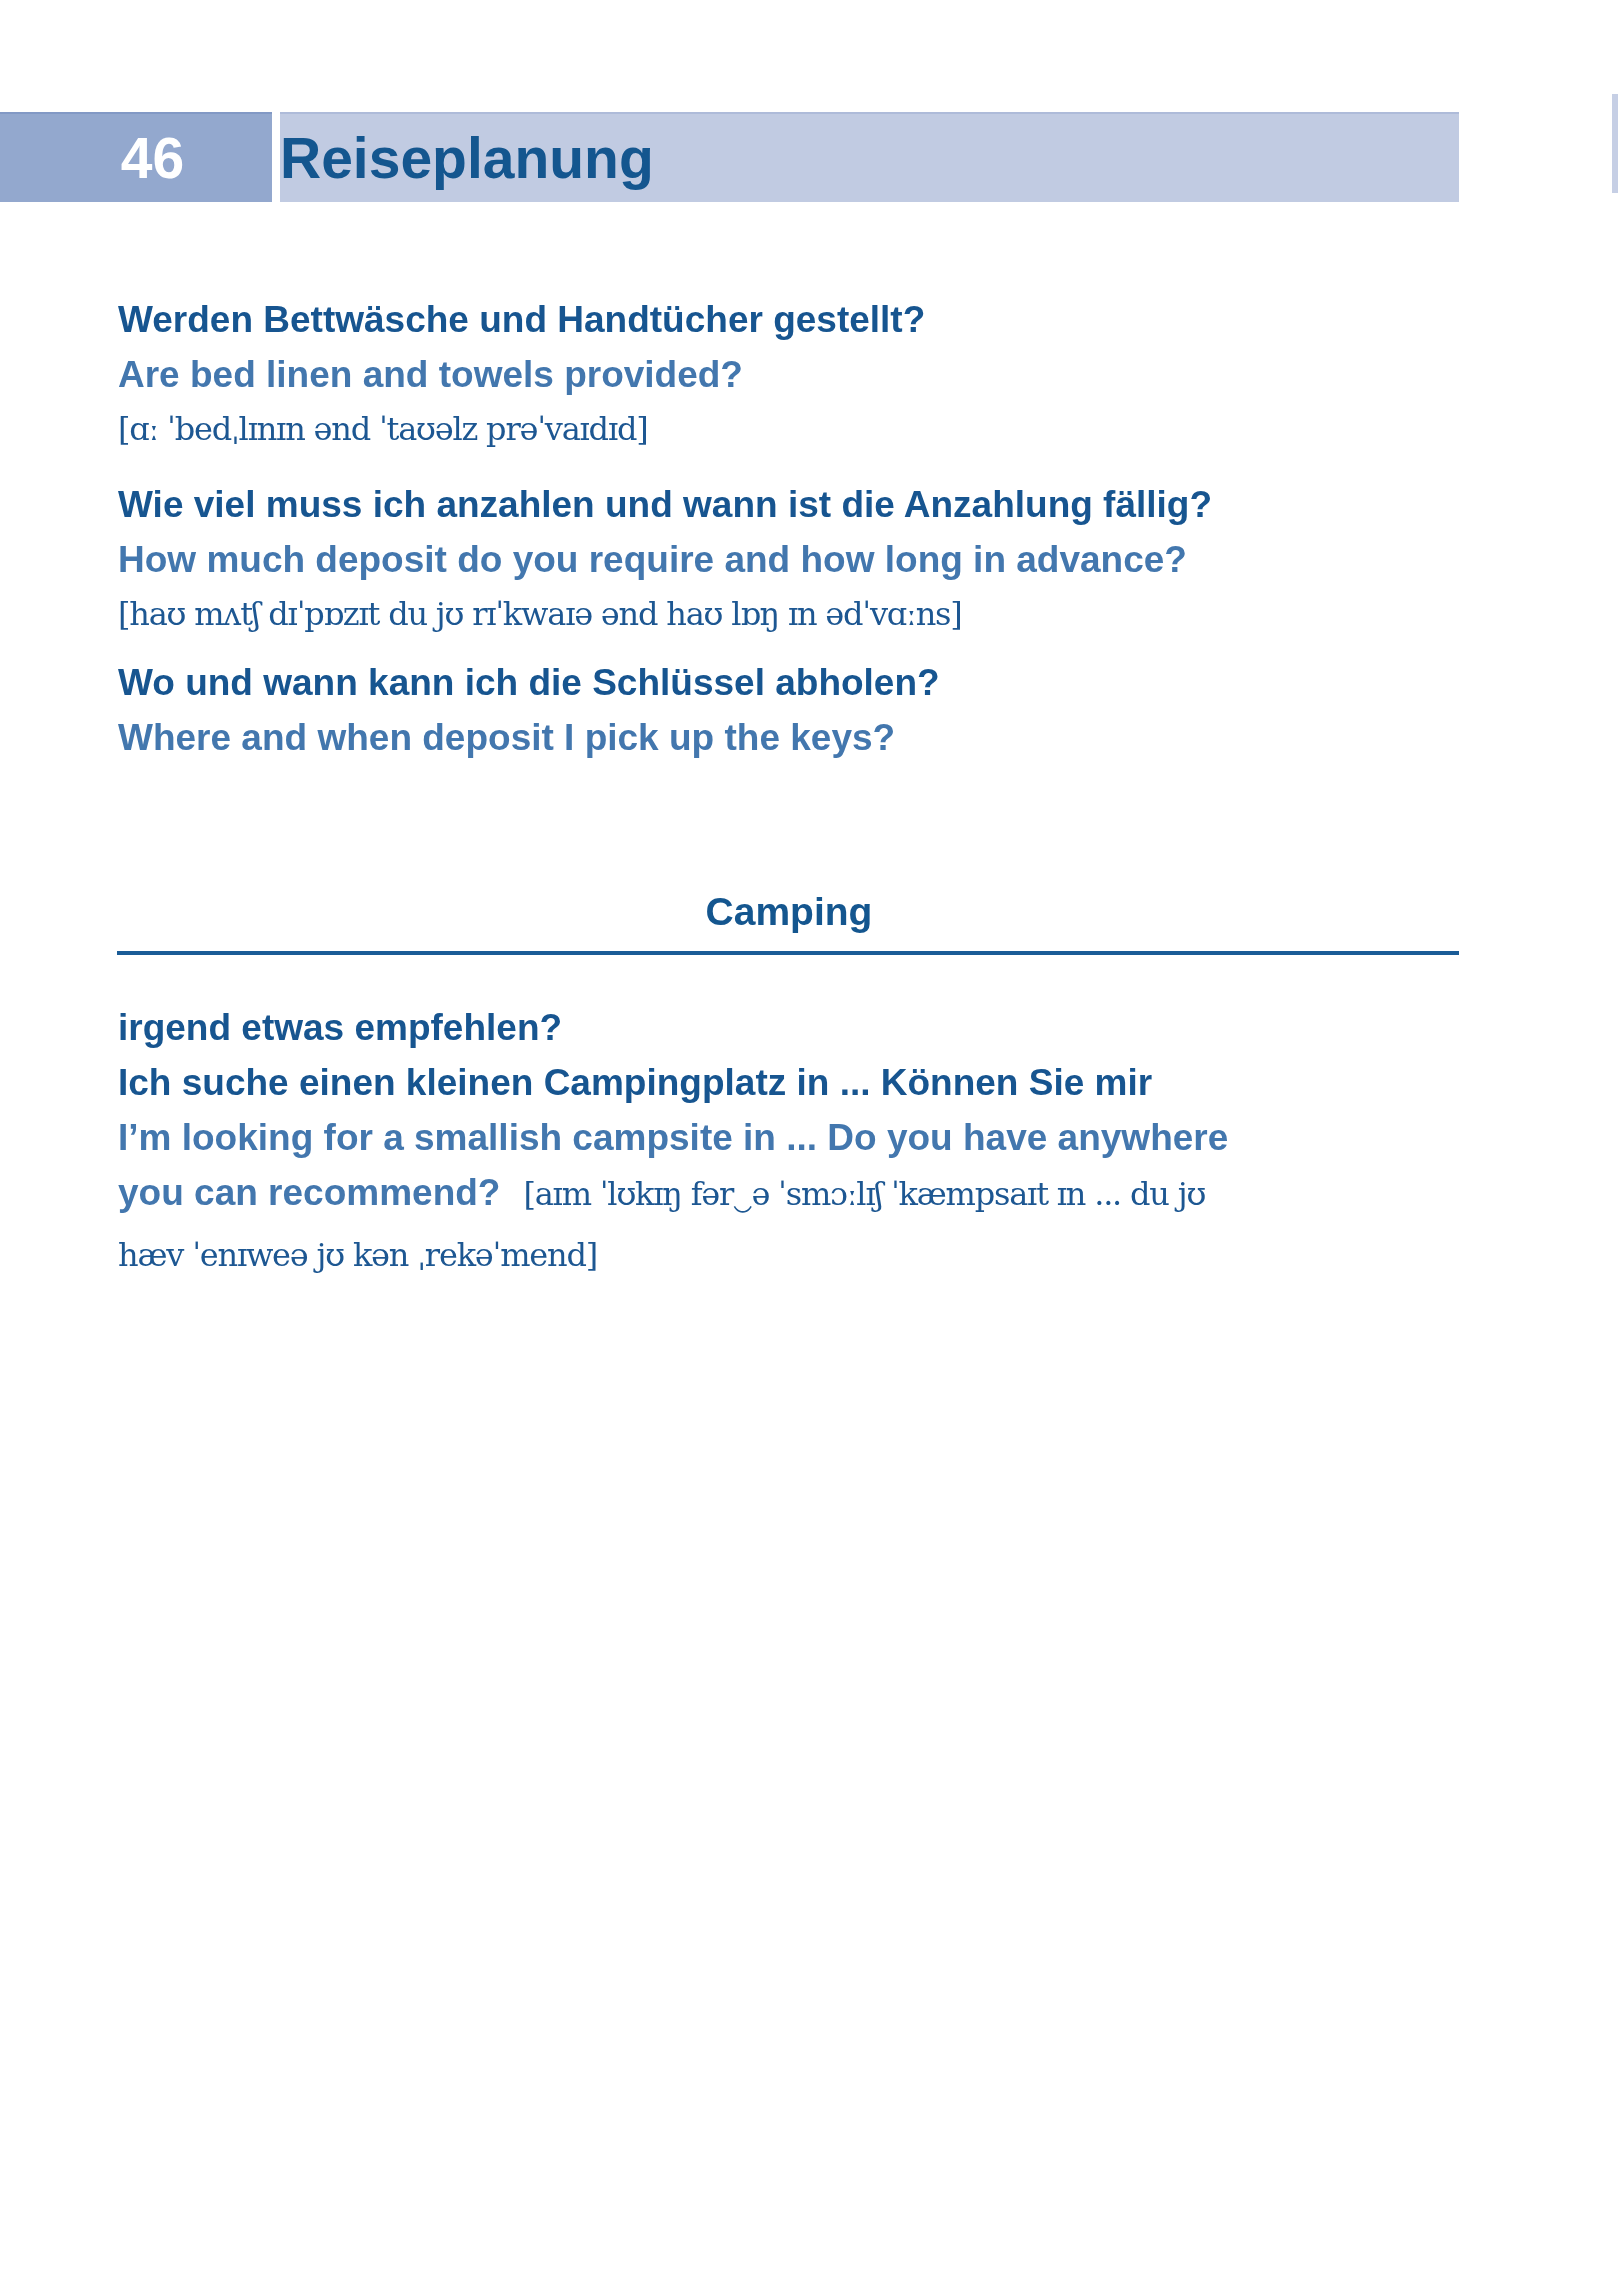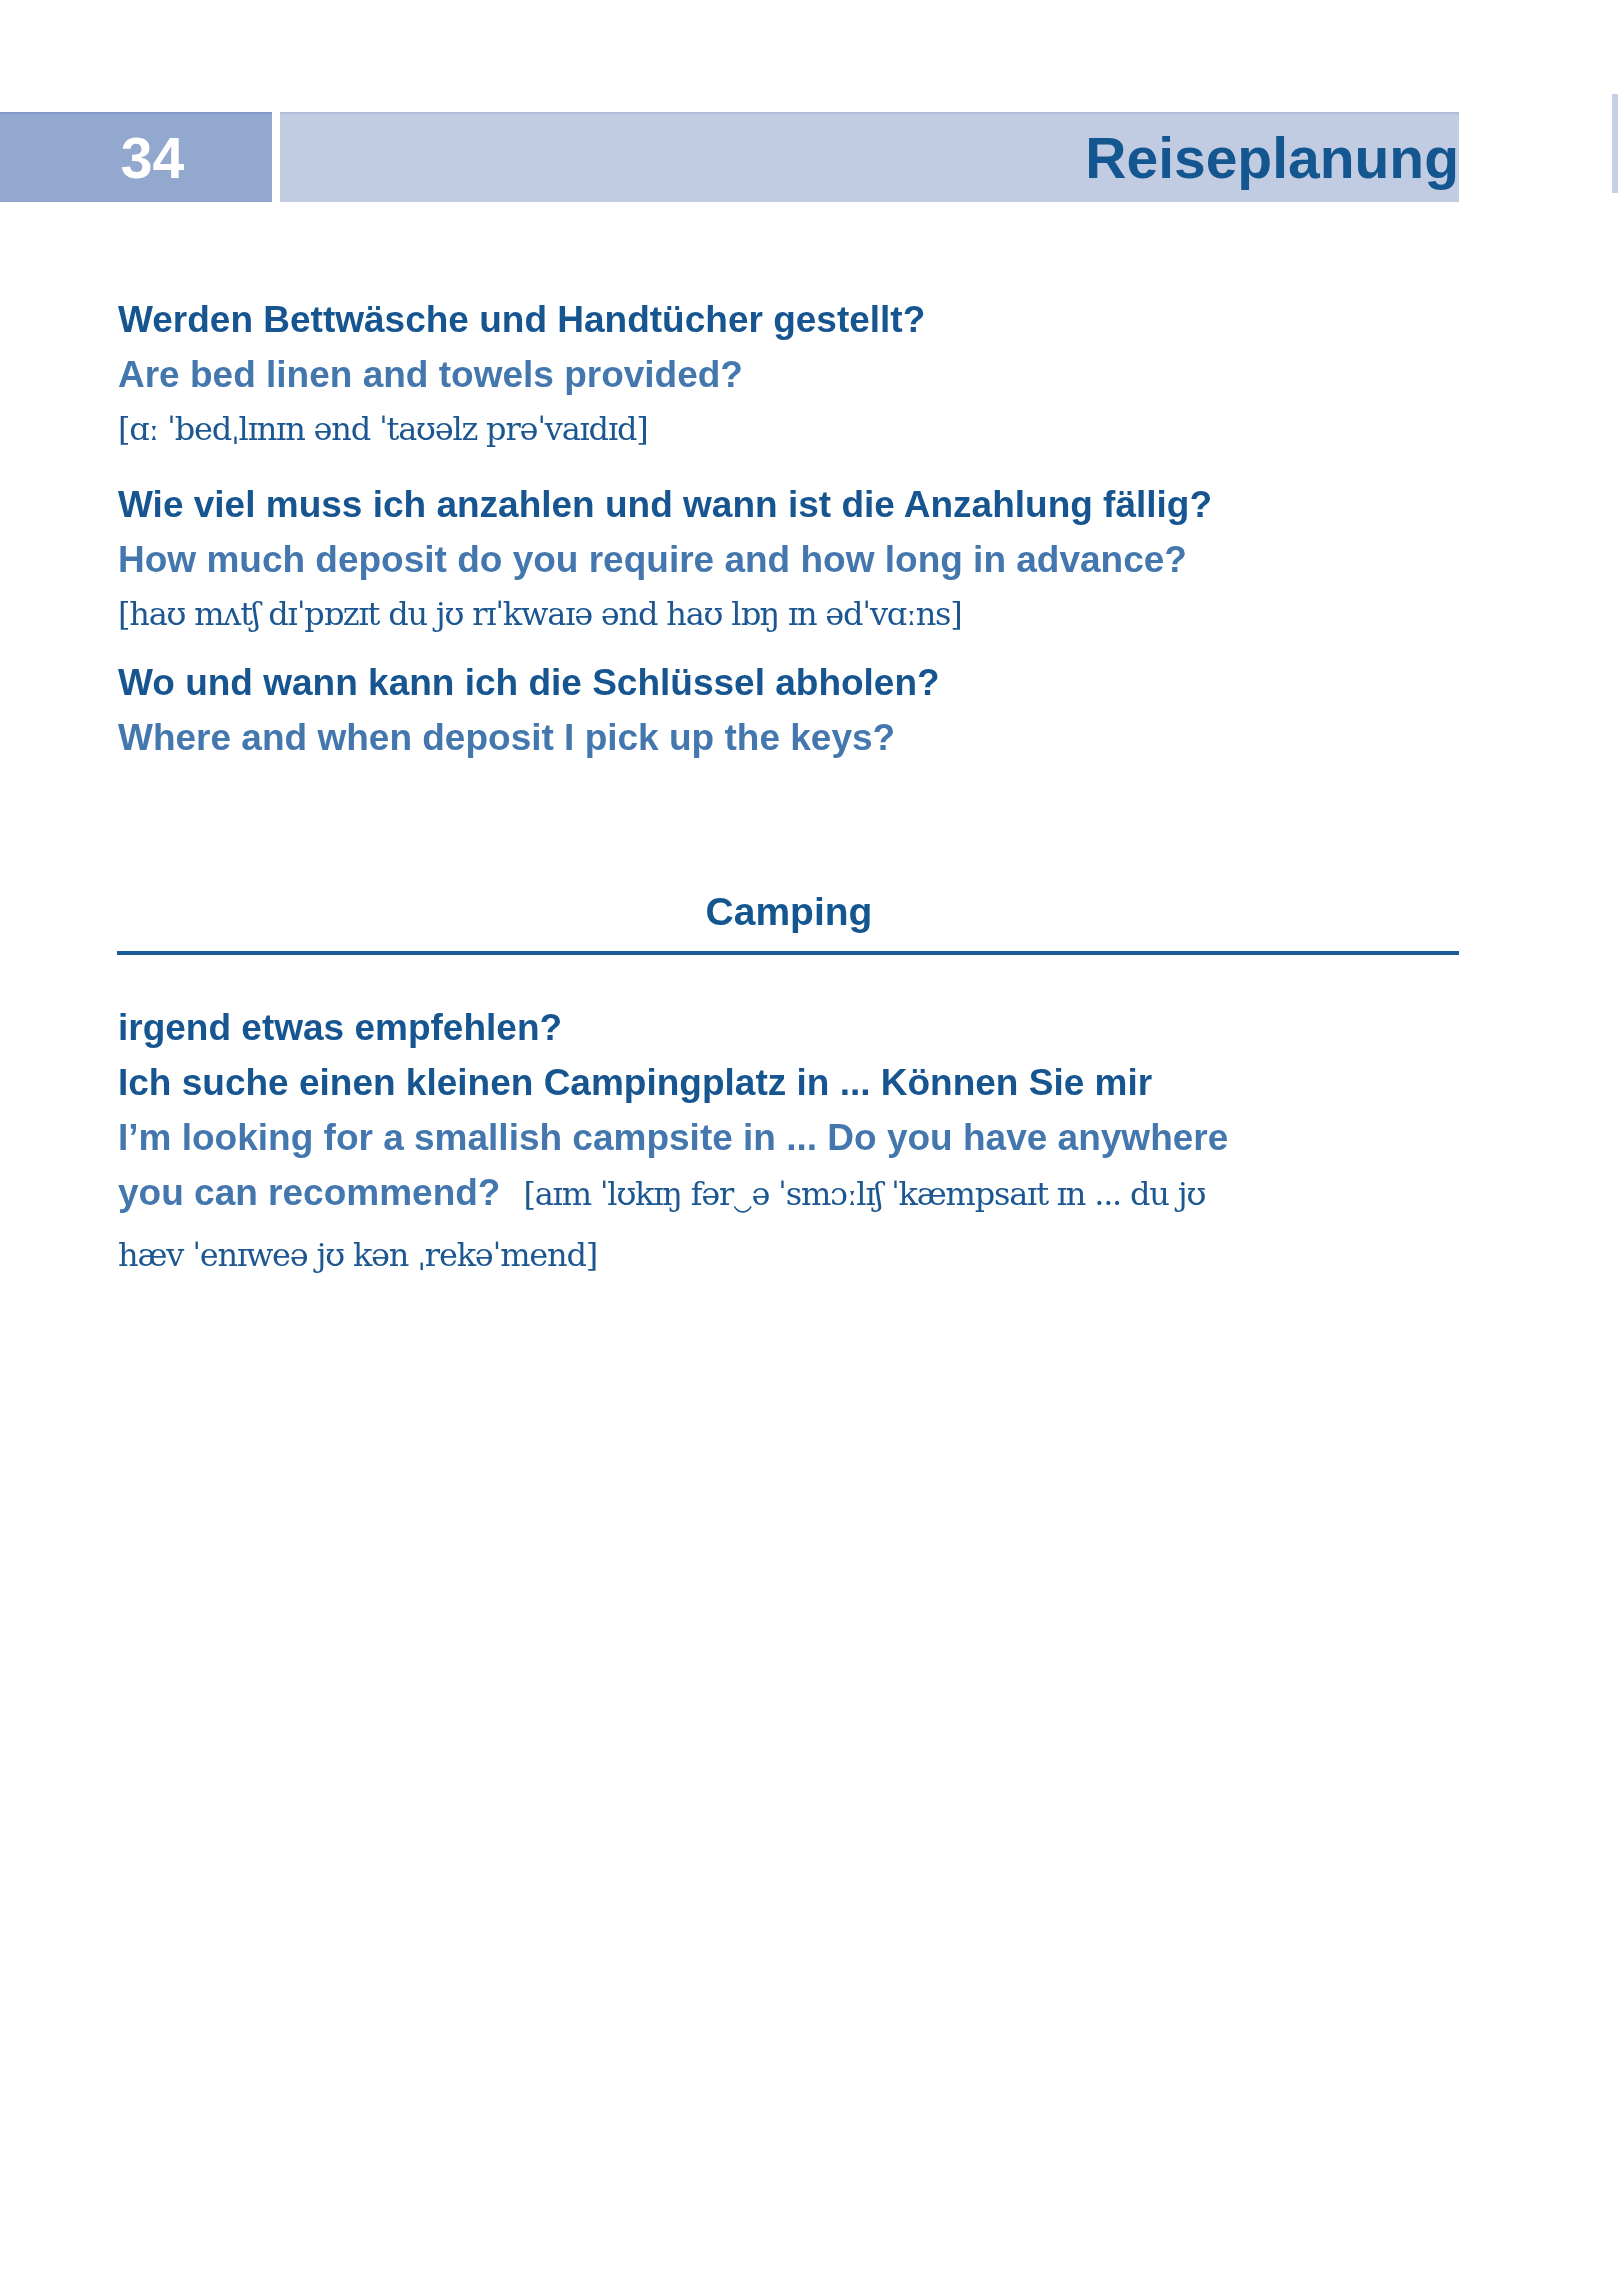--- a/index.html
+++ b/index.html
@@ -35,21 +35,21 @@
     line-height: 1;
     padding-left: 33px;
   }
   .title-bar {
     position: absolute;
     left: 280px; top: 112px;
     width: 1179px; height: 90px;
     background: #c1cbe2;
     border-top: 2.4px solid #aebbd9;
     box-sizing: border-box;
-    display: flex; align-items: center; justify-content: flex-end;
+    display: flex; align-items: center; justify-content: flex-start;
   }
   .page-title {
     color: #14568f;
     font-size: 57px;
     font-weight: 700;
     line-height: 1;
   }
   .facing-page-edge {
     position: absolute;
     right: 0; top: 94px;
@@ -103,21 +103,21 @@
     background: #1a5c97;
   }
 </style>
 </head>
 <body>
 
 <div class="page">
 
   <header>
     <div class="page-number-box">
-      <span class="page-number">34</span>
+      <span class="page-number">46</span>
     </div>
     <div class="title-bar">
       <span class="page-title">Reiseplanung</span>
     </div>
     <div class="facing-page-edge"></div>
   </header>
 
   <section class="phrase" style="top:292px">
     <div class="de">Werden Bettwäsche und Handtücher gestellt?</div>
     <div class="en">Are bed linen and towels provided?</div>

